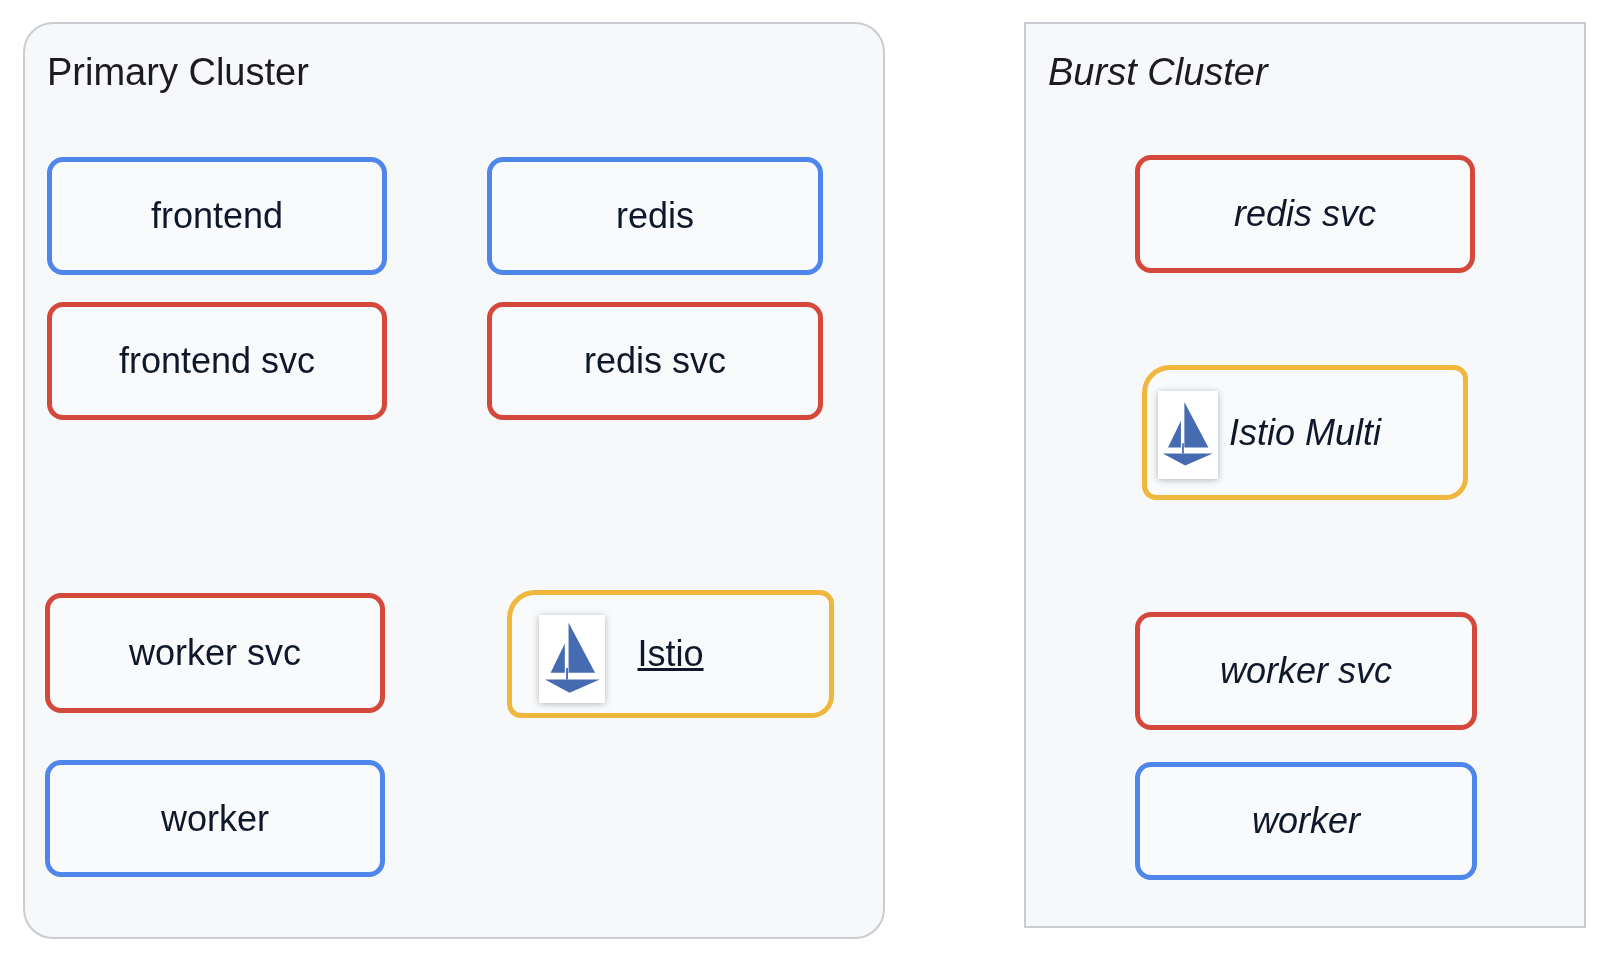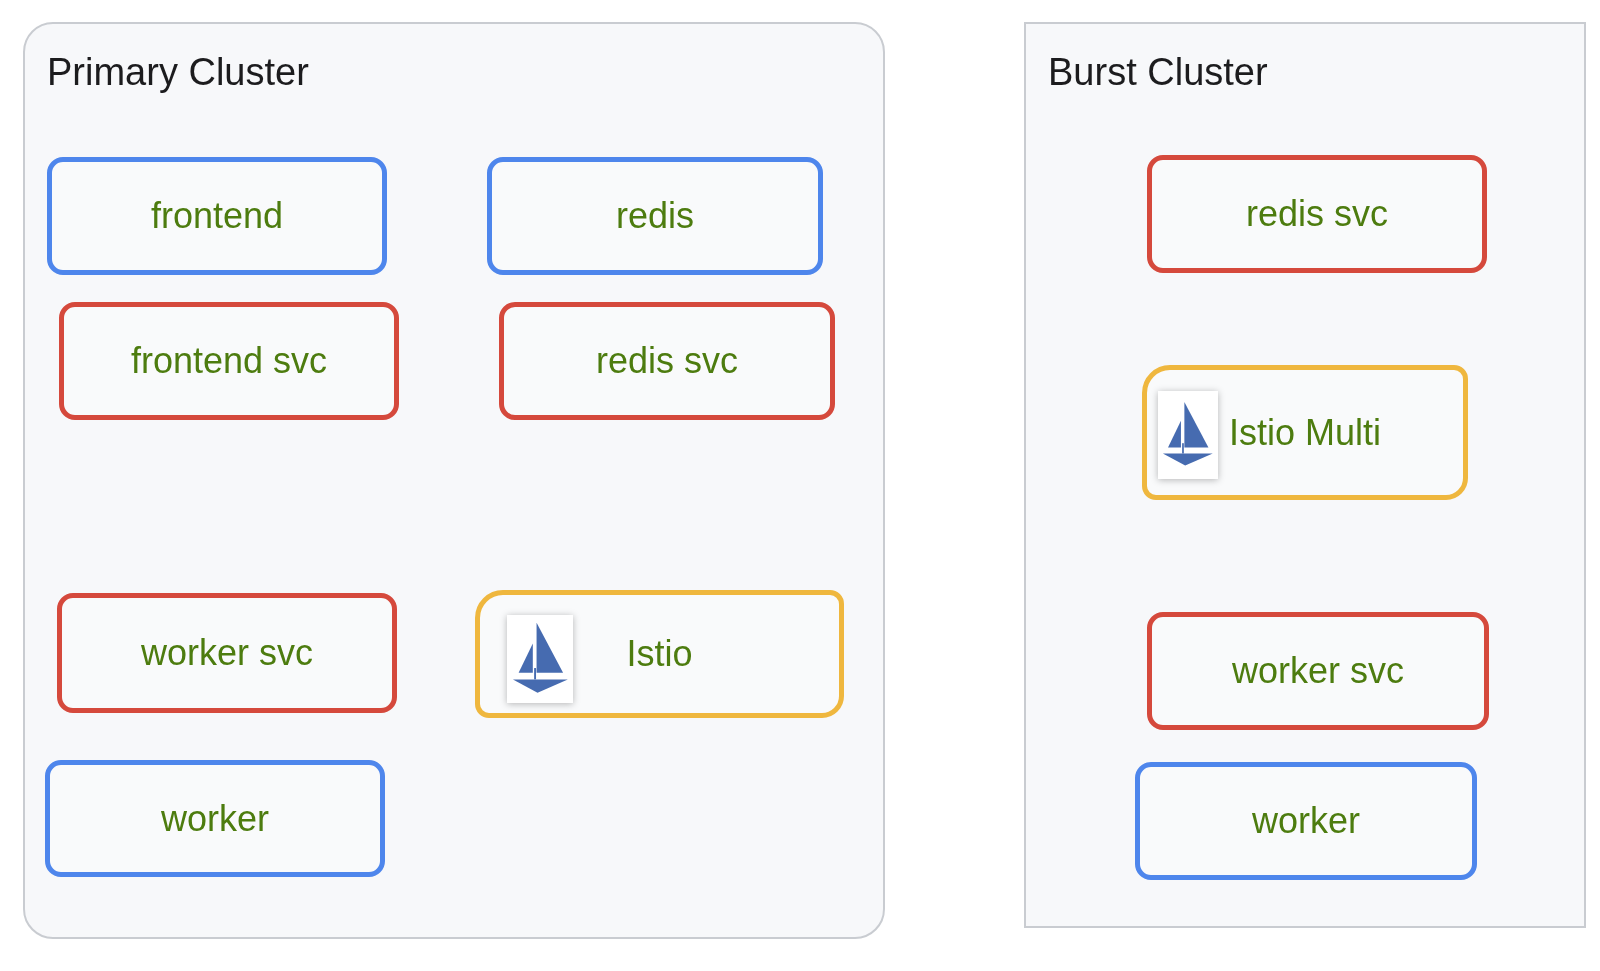--- a/index.html
+++ b/index.html
@@ -6,48 +6,48 @@
   body{font-family:"Liberation Sans","DejaVu Sans",sans-serif;color:#1c1c1e;}
   .canvas{position:relative;width:1600px;height:971px;background:#ffffff;overflow:hidden;}
 
   .cluster{
     position:absolute;
     background:#f7f8fa;
     border:2px solid #c9ccd1;
     box-sizing:border-box;
   }
   .cluster-primary{left:23px;top:22px;width:862px;height:917px;border-radius:30px;}
-  .cluster-burst{left:1024px;top:22px;width:562px;height:906px;}
+  .cluster-burst{left:1024px;top:22px;width:562px;height:906px;font-style:italic;}
 
   .cluster-title{
     position:absolute;left:22px;top:26px;
     font-size:38px;line-height:1.2;color:#1c1c1e;white-space:nowrap;
   }
 
   .node{
     position:absolute;
     box-sizing:border-box;
     background:#f9fafb;
     border:5px solid;
     border-radius:16px;
     display:flex;align-items:center;justify-content:center;
-    font-size:36px;color:#4d7c0f;
+    font-size:36px;color:#0f172a;
   }
   .node .label{white-space:nowrap;}
   .b-blue{border-color:#4e86ec;}
-  .b-red{border-color:#d5493c;margin-left:12px;}
+  .b-red{border-color:#d5493c;}
   .b-yellow{border-color:#efb73e;border-radius:28px 14px 22px 14px;}
 
   
   .n-p-frontend     {left:22px;  top:133px; width:340px; height:118px;}
   .n-p-redis        {left:462px; top:133px; width:336px; height:118px;}
   .n-p-frontend-svc {left:22px;  top:278px; width:340px; height:118px;}
   .n-p-redis-svc    {left:462px; top:278px; width:336px; height:118px;}
   .n-p-worker-svc   {left:20px;  top:569px; width:340px; height:120px;}
-  .n-p-istio        {left:450px; top:566px; width:369px; height:128px;}
+  .n-p-istio        {left:482px; top:566px; width:327px; height:128px;text-decoration:underline;}
   .n-p-worker       {left:20px;  top:736px; width:340px; height:117px;}
 
   
   .n-b-redis-svc    {left:109px; top:131px; width:340px; height:118px;}
   .n-b-istio-multi  {left:116px; top:341px; width:326px; height:135px;}
   .n-b-worker-svc   {left:109px; top:588px; width:342px; height:118px;}
   .n-b-worker       {left:109px; top:738px; width:342px; height:118px;}
 
   
   .istio-icon{

